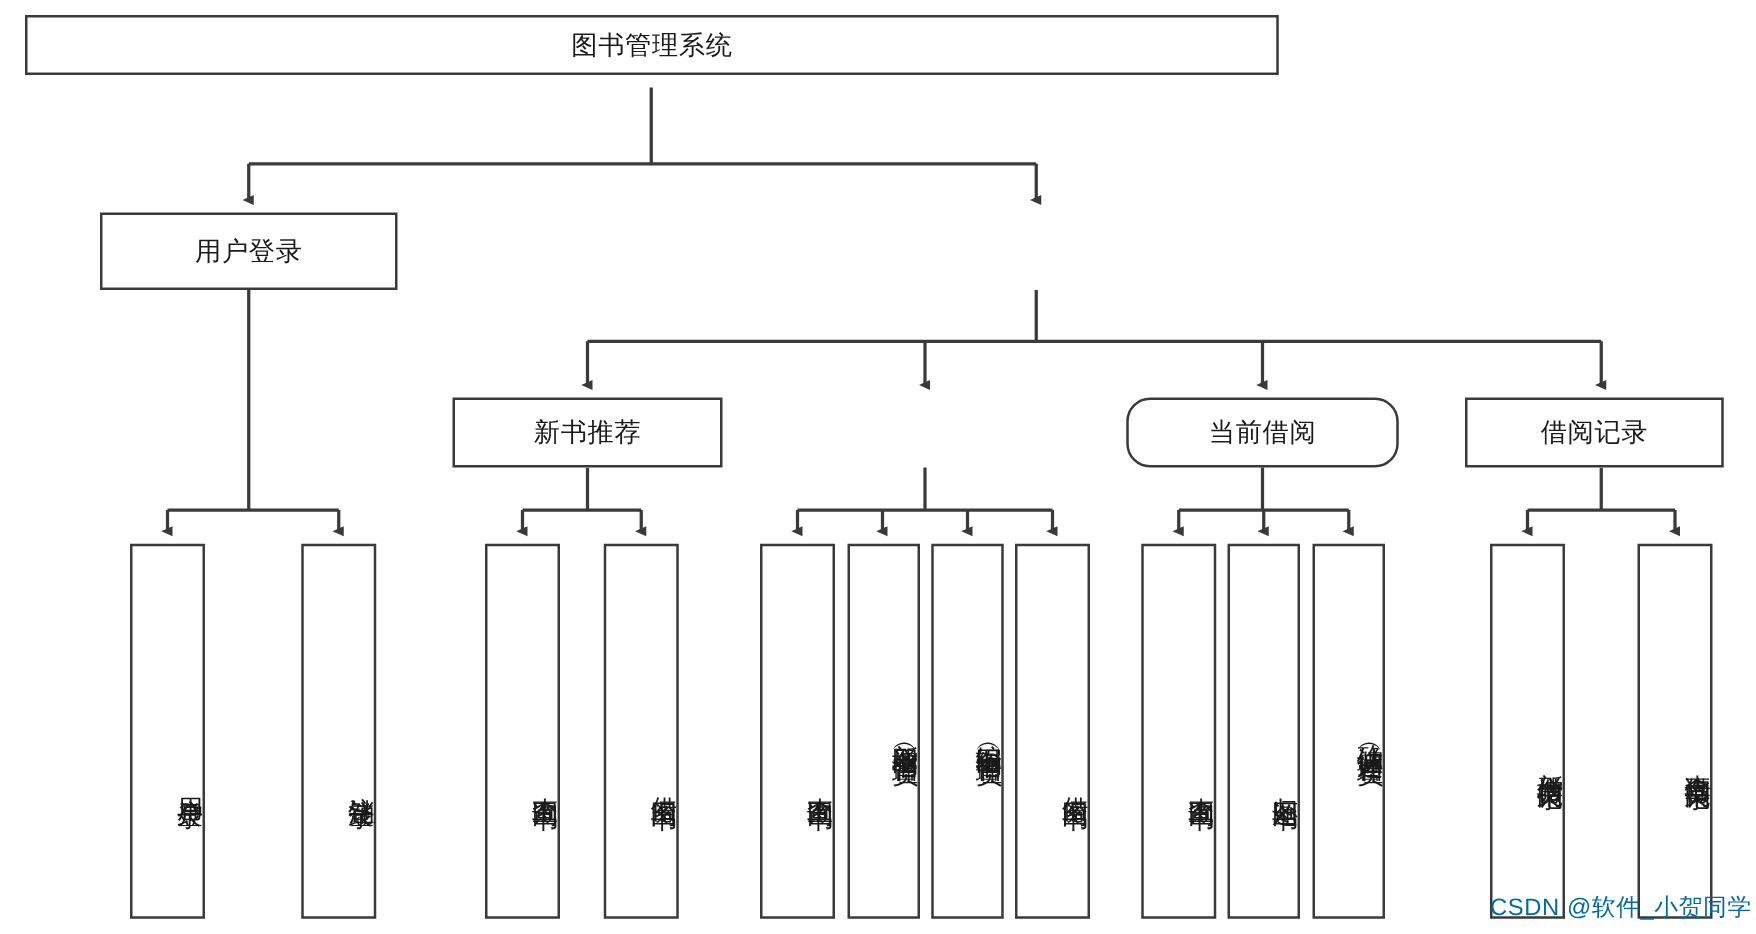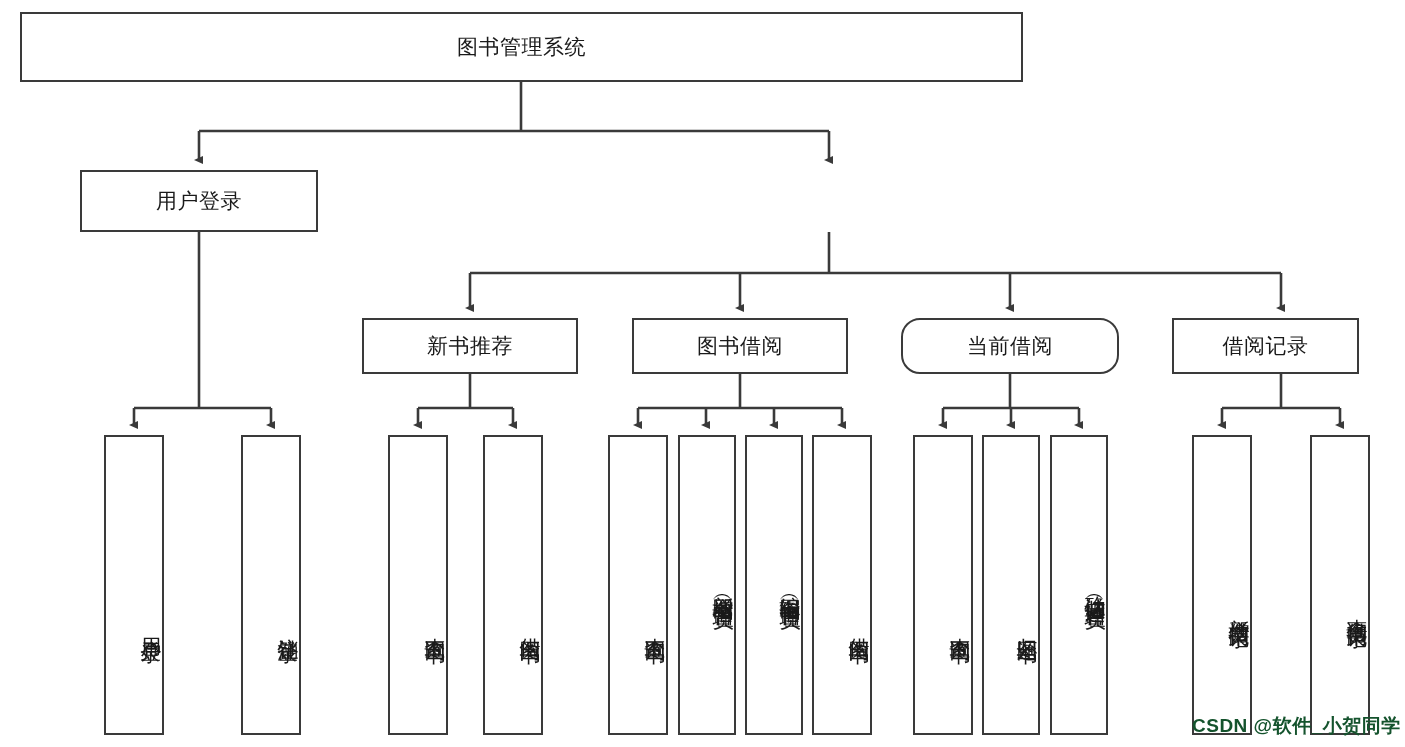--- a/index.html
+++ b/index.html
@@ -50,24 +50,23 @@
   }
   .node.vert.tall {
     padding-top: 6px;
   }
   .node-label {
     display: block;
   }
   .watermark {
     position: absolute;
     font-size: 19px;
-    color: #14532d;
+    color: #0369a1;
     white-space: nowrap;
     letter-spacing: 0.5px;
-    font-weight: bold;
   }
 </style>
 </head>
 <body>
 
 <div id="canvas">
 
   <svg id="edges" viewBox="0 0 1405 747" xmlns="http://www.w3.org/2000/svg">
     <defs>
       <marker id="arrow" markerWidth="10" markerHeight="10" refX="5" refY="5" orient="auto" markerUnits="userSpaceOnUse">
@@ -111,38 +110,35 @@
       <path d="M1011,408 L1011,425" marker-end="url(#arrow)"></path>
       <path d="M1079,408 L1079,425" marker-end="url(#arrow)"></path>
 
       <path d="M1281,374 L1281,408"></path>
       <path d="M1222,408 L1340,408"></path>
       <path d="M1222,408 L1222,425" marker-end="url(#arrow)"></path>
       <path d="M1340,408 L1340,425" marker-end="url(#arrow)"></path>
     </g>
   </svg>
 
-  <div class="node horiz" style="left:20px; top:12px; width:1003px; height:70px;">
+  <div class="node horiz" style="left:20px; top:12px; width:1003px; height:48px;">
     <span class="node-label">图书管理系统</span>
   </div>
 
   <div class="node horiz" style="left:80px; top:170px; width:238px; height:62px;">
     <span class="node-label">用户登录</span>
   </div>
 
   <div class="node horiz" style="left:362px; top:318px; width:216px; height:56px;">
     <span class="node-label">新书推荐</span>
   </div>
-  <div class="node horiz" style="left:632px; top:318px; width:216px; height:56px;">
-    <span class="node-label">图书借阅</span>
-  </div>
   <div class="node horiz" style="left:901px; top:318px; width:218px; height:56px;border-radius:19px;">
     <span class="node-label">当前借阅</span>
   </div>
-  <div class="node horiz" style="left:1172px; top:318px; width:187px; height:56px;text-align:center;">
+  <div class="node horiz" style="left:1172px; top:318px; width:207px; height:56px;text-align:center;">
     <span class="node-label">借阅记录</span>
   </div>
 
   <div class="node vert" style="left:104px; top:435px; width:60px; height:300px; padding-top:80px;">
     <span class="node-label">用户登录</span>
   </div>
   <div class="node vert" style="left:241px; top:435px; width:60px; height:300px; padding-top:80px;">
     <span class="node-label">注销登录</span>
   </div>
 

